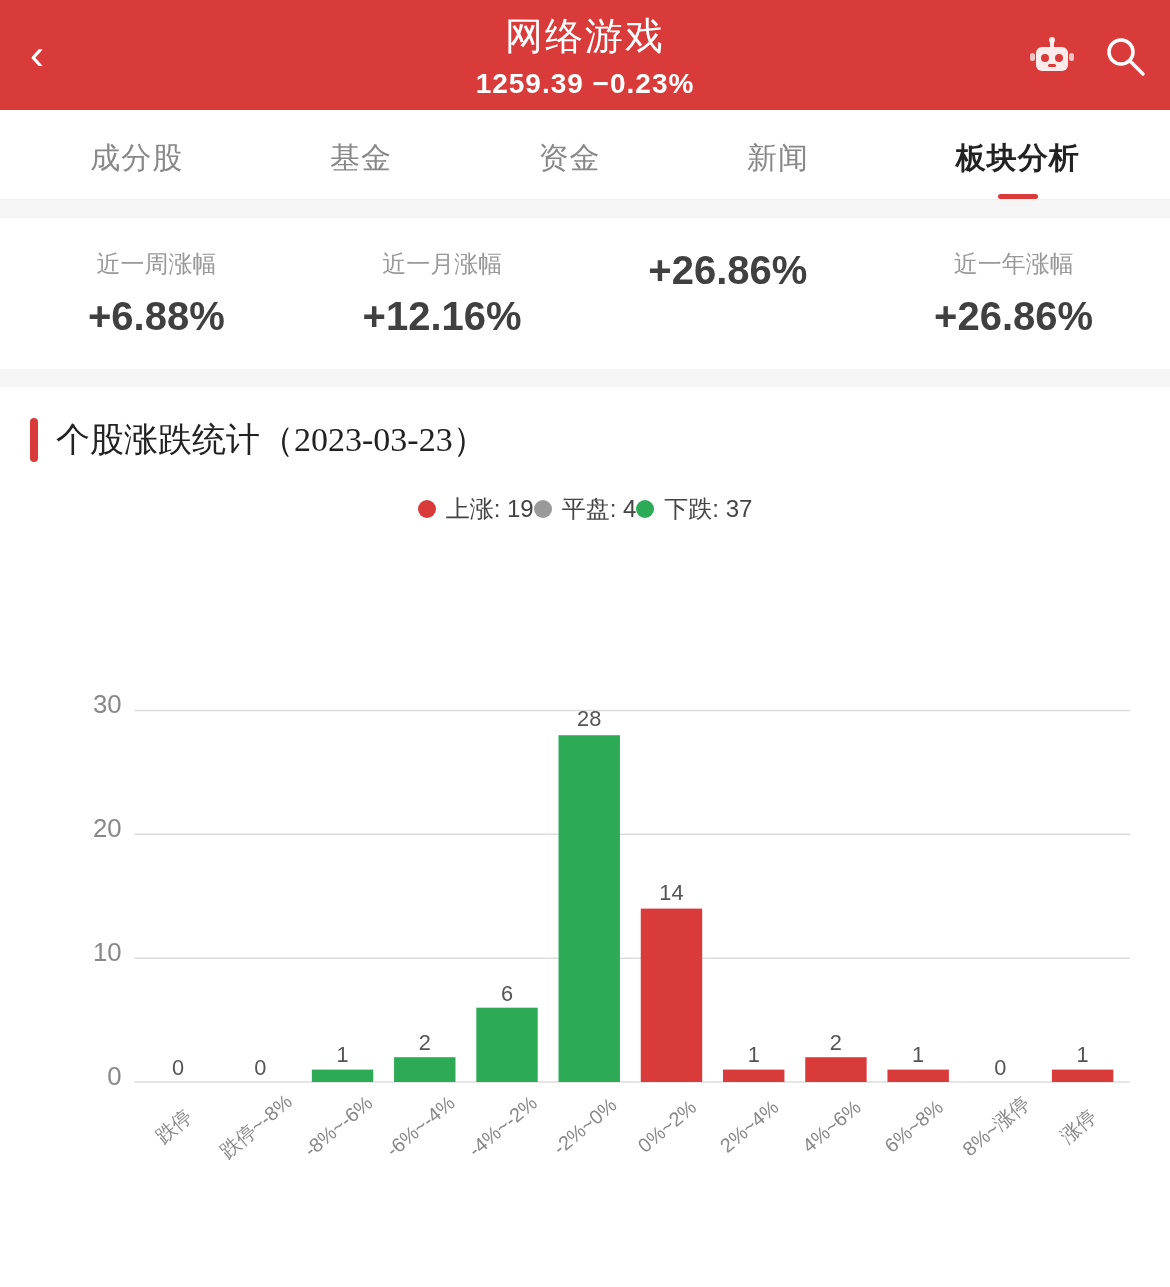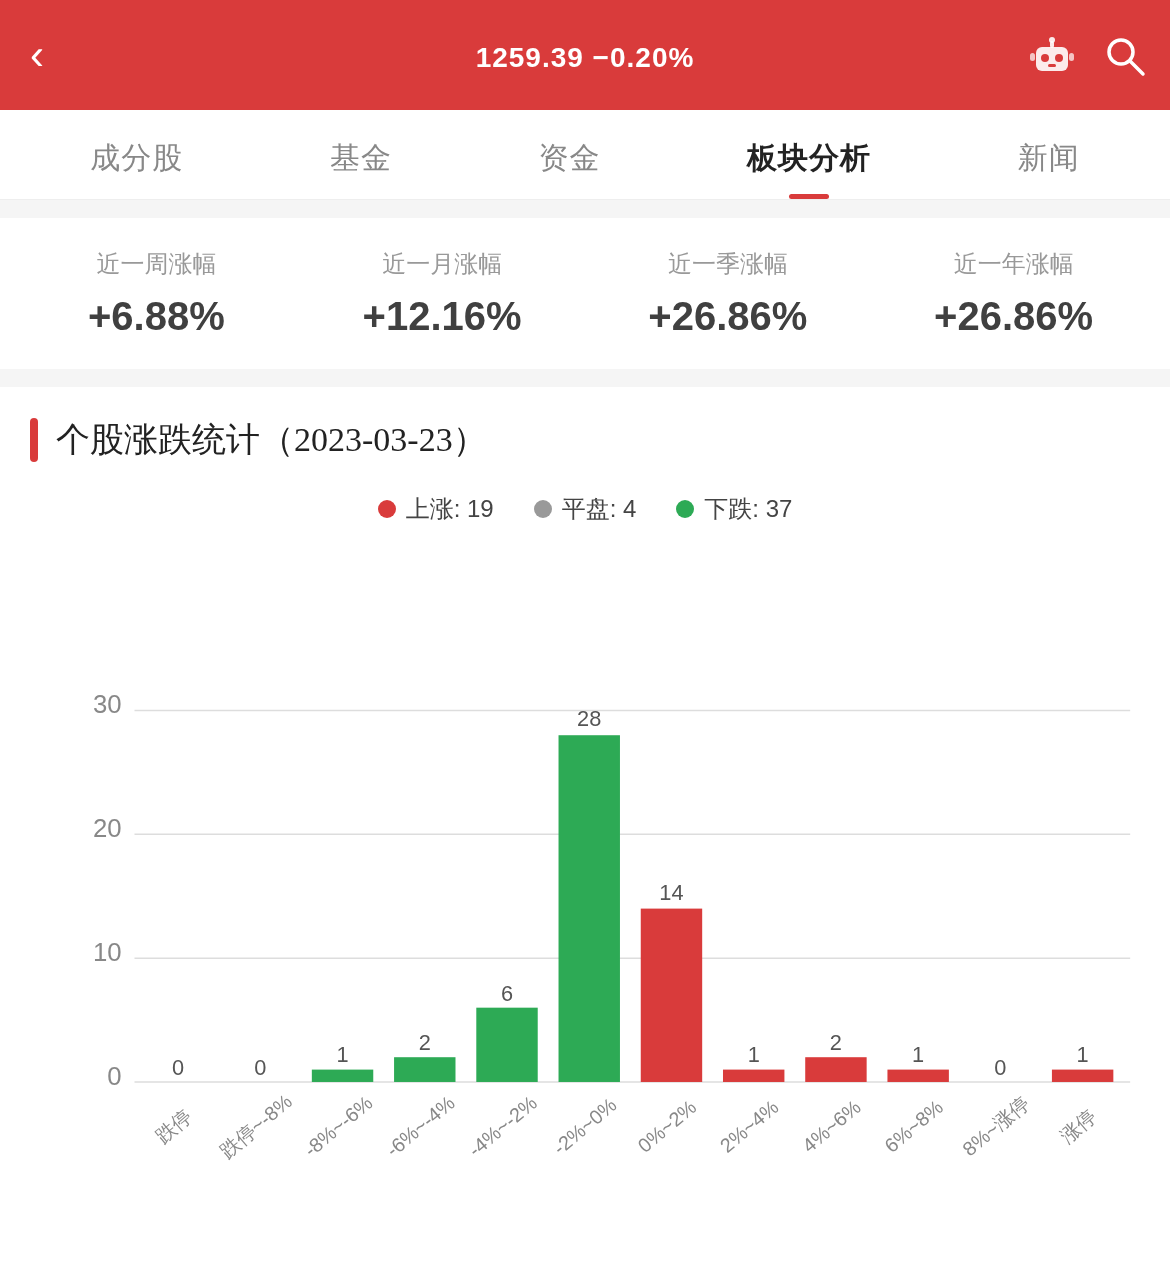--- a/index.html
+++ b/index.html
@@ -144,21 +144,20 @@
     
     .chart-wrap {
       background: white;
       padding: 10px 20px 30px 20px;
     }
 
     
     .legend {
       display: flex;
       justify-content: center;
-      gap: 40px;
       margin: 10px 0 20px 0;
     }
     .legend-item {
       display: flex;
       align-items: center;
       gap: 10px;
       font-size: 24px;
       color: #444;
     }
     .legend-dot {
@@ -176,21 +175,22 @@
     .bar-chart-svg {
       display: block;
       width: 100%;
     }
   </style>
 </head>
 <body>
 
 <div class="header">
   <span class="header-back">‹</span>
-  <div class="header-subtitle">1259.39  −0.20%</div>
+  <div class="header-title">网络游戏</div>
+  <div class="header-subtitle">1259.39  −0.23%</div>
   <div class="header-icons">
     <div class="header-icon">
       <svg width="48" height="48" viewBox="0 0 48 48" fill="none">
         <rect x="8" y="16" width="32" height="24" rx="6" fill="white" opacity="0.9"></rect>
         <circle cx="17" cy="27" r="4" fill="#d93b3b"></circle>
         <circle cx="31" cy="27" r="4" fill="#d93b3b"></circle>
         <rect x="20" y="33" width="8" height="3" rx="1.5" fill="#d93b3b"></rect>
         <rect x="22" y="10" width="4" height="7" rx="2" fill="white" opacity="0.9"></rect>
         <circle cx="24" cy="9" r="3" fill="white" opacity="0.9"></circle>
         <rect x="2" y="22" width="5" height="8" rx="2.5" fill="white" opacity="0.7"></rect>
@@ -203,36 +203,35 @@
         <line x1="29" y1="29" x2="42" y2="42" stroke="white" stroke-width="3.5" stroke-linecap="round"></line>
       </svg>
     </div>
   </div>
 </div>
 
 <div class="tabs">
   <div class="tab-item">成分股</div>
   <div class="tab-item">基金</div>
   <div class="tab-item">资金</div>
+  <div class="tab-item">新闻</div>
   <div class="tab-item active">板块分析</div>
-  <div class="tab-item">新闻</div>
 </div>
 
 <div class="perf-section">
   <div class="perf-grid">
     <div class="perf-item">
       <div class="perf-label">近一周涨幅</div>
       <div class="perf-value">+6.88%</div>
     </div>
     <div class="perf-item">
       <div class="perf-label">近一月涨幅</div>
       <div class="perf-value">+12.16%</div>
     </div>
     <div class="perf-item">
-      <div class="perf-label">近一季涨幅</div>
       <div class="perf-value">+26.86%</div>
     </div>
     <div class="perf-item">
       <div class="perf-label">近一年涨幅</div>
       <div class="perf-value">+26.86%</div>
     </div>
   </div>
 </div>
 
 <div class="section-title-wrap">

